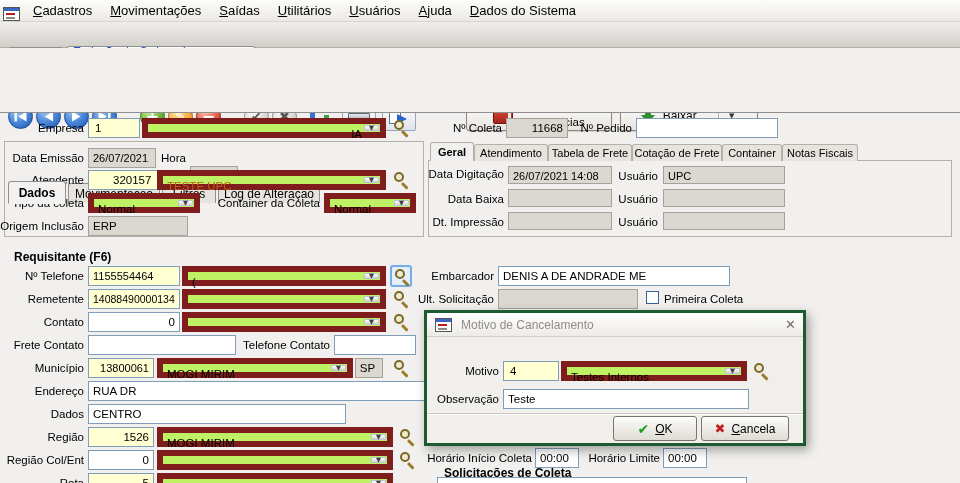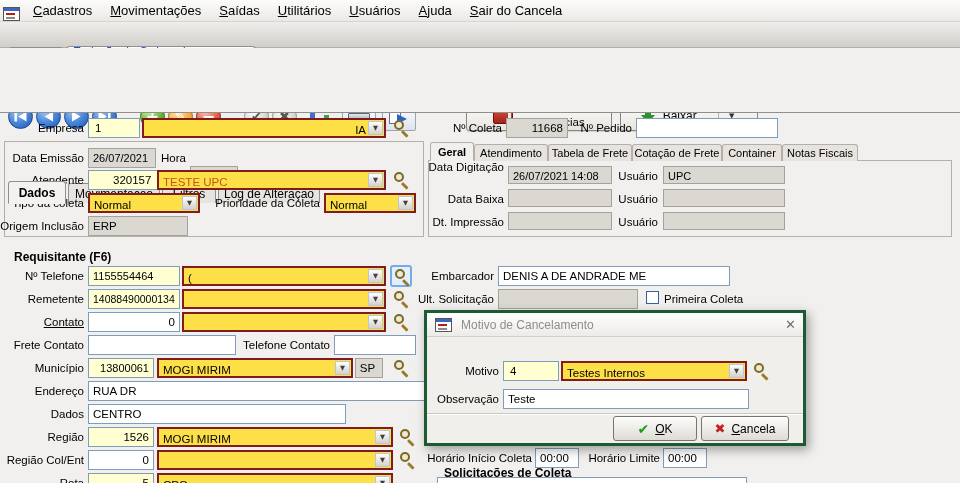--- a/index.html
+++ b/index.html
@@ -81,21 +81,21 @@
   .bold { font-weight:bold; }
   .fld { position:absolute; height:20px; background:#fff; border:1px solid #7f9db9;
     font-size:11.5px; line-height:14px; padding:2px 4px; white-space:nowrap; overflow:hidden; }
   .yel { background:#ffffd2; }
   .ro  { background:#dbd8d2; border-color:#a5a29b; }
   .h18 { height:18px; }
   .num { text-align:right; }
   .ctr { text-align:center; padding-left:1px; }
   .f11 { font-size:11px; }
   .f105 { font-size:10.5px; }
-  .combo { position:absolute; height:20px; background:#fde047; border:2px solid #7f1d1d; }
+  .combo { position:absolute; height:20px; background:#bef264; border:6px solid #7f1d1d; }
   .combo .ctext { position:absolute; left:4px; right:18px; top:3px; font-size:11.5px; line-height:14px;
     white-space:nowrap; overflow:hidden; }
   .combo .ctext.tr { text-align:right; }
   .combo .cbtn { position:absolute; top:1px; right:1px; bottom:1px; width:15px;
     background:linear-gradient(#fdfdfd,#d5d2cc); border:1px solid #b9c6d6;
     display:flex; align-items:center; justify-content:center; }
   .combo .cbtn .glyph { font-size:6.5px; color:#404040; }
   .mag-btn { position:absolute; width:20px; height:20px; }
   .mag-btn.focused { border:2px solid #76aae8; border-radius:3px; background:#e3effc; }
   .mag-core { position:absolute; left:3px; top:2px; width:10px; height:10px; border:2px solid #7a6a28;
@@ -131,21 +131,21 @@
 <div id="app">
 
   <div class="menubar">
     <span class="appicon"></span>
     <span class="menu-item">Cadastros</span>
     <span class="menu-item">Movimentações</span>
     <span class="menu-item">Saídas</span>
     <span class="menu-item">Utilitários</span>
     <span class="menu-item">Usuários</span>
     <span class="menu-item">Ajuda</span>
-    <span class="menu-item">Sair do Cancela</span>
+    <span class="menu-item">Dados do Sistema</span>
   </div>
 
   <div class="doctabs">
     <div class="doctab inactive" style="left:8px; top:25px; width:56px; height:23px;">Início</div>
     <div class="doctab active" style="left:66px; top:24px; width:190px; height:24px; padding:0 6px;">
       <span>Emissão de Ordem de Coleta</span>
       <span class="tabclose glyph">✕</span>
     </div>
   </div>
 
@@ -268,39 +268,39 @@
       <span class="mag-handle"></span>
   </div>
 
   <span class="lbl" style="left:0; top:196px; width:84px;">Tipo da coleta</span>
   <div class="combo" style="left:88px; top:193px; width:112px;">
     <span class="ctext">Normal</span>
     <span class="cbtn">
         <span class="glyph">▼</span>
       </span>
   </div>
-  <span class="lbl" style="left:204px; top:196px; width:116px;">Prioridade da Coleta</span>
+  <span class="lbl" style="left:204px; top:196px; width:116px;">Container da Coleta</span>
   <div class="combo" style="left:324px; top:193px; width:92px;">
     <span class="ctext">Normal</span>
     <span class="cbtn">
         <span class="glyph">▼</span>
       </span>
   </div>
 
   <span class="lbl" style="left:0; top:219px; width:84px;">Origem Inclusão</span>
   <div class="fld ro" style="left:88px; top:216px; width:100px;">ERP</div>
 
   <div class="gtab active" style="left:430px; width:44px;">Geral</div>
   <div class="gtab inactive" style="left:474px; width:74px;">Atendimento</div>
   <div class="gtab inactive" style="left:548px; width:84px;">Tabela de Frete</div>
   <div class="gtab inactive" style="left:632px; width:90px;">Cotação de Frete</div>
   <div class="gtab inactive" style="left:722px; width:60px;">Container</div>
   <div class="gtab inactive" style="left:782px; width:76px;">Notas Fiscais</div>
 
-  <span class="lbl" style="left:404px; top:160px; width:100px;">Data Digitação</span>
+  <span class="lbl" style="left:404px; top:167px; width:100px;">Data Digitação</span>
   <div class="fld ro h18 f11" style="left:508px; top:166px; width:104px;">26/07/2021 14:08</div>
   <span class="lbl" style="left:572px; top:169px; width:86px;">Usuário</span>
   <div class="fld ro h18 f11" style="left:663px; top:166px; width:122px;">UPC</div>
 
   <span class="lbl" style="left:404px; top:192px; width:100px;">Data Baixa</span>
   <div class="fld ro h18 f11" style="left:508px; top:189px; width:104px;"></div>
   <span class="lbl" style="left:572px; top:192px; width:86px;">Usuário</span>
   <div class="fld ro h18 f11" style="left:663px; top:189px; width:122px;"></div>
 
   <span class="lbl" style="left:404px; top:215px; width:100px;">Dt. Impressão</span>
@@ -335,21 +335,21 @@
   </div>
   <div class="mag-btn" style="left:391px; top:289px;">
     <span class="mag-core"></span>
       <span class="mag-handle"></span>
   </div>
   <span class="lbl" style="left:410px; top:292px; width:84px;">Ult. Solicitação</span>
   <div class="fld ro" style="left:498px; top:289px; width:140px;"></div>
   <span class="checkbox" style="left:646px; top:291px;"></span>
   <span class="lbl lbl-l" style="left:664px; top:292px; width:90px;">Primeira Coleta</span>
 
-  <span class="lbl" style="left:0; top:315px; width:84px;text-decoration:underline;">Contato</span>
+  <span class="lbl" style="left:0; top:315px; width:84px;">Contato</span>
   <div class="fld num" style="left:88px; top:312px; width:92px;">0</div>
   <div class="combo yel" style="left:182px; top:312px; width:204px;">
     <span class="ctext"></span>
     <span class="cbtn">
         <span class="glyph">▼</span>
       </span>
   </div>
   <div class="mag-btn" style="left:391px; top:312px;">
     <span class="mag-core"></span>
       <span class="mag-handle"></span>

